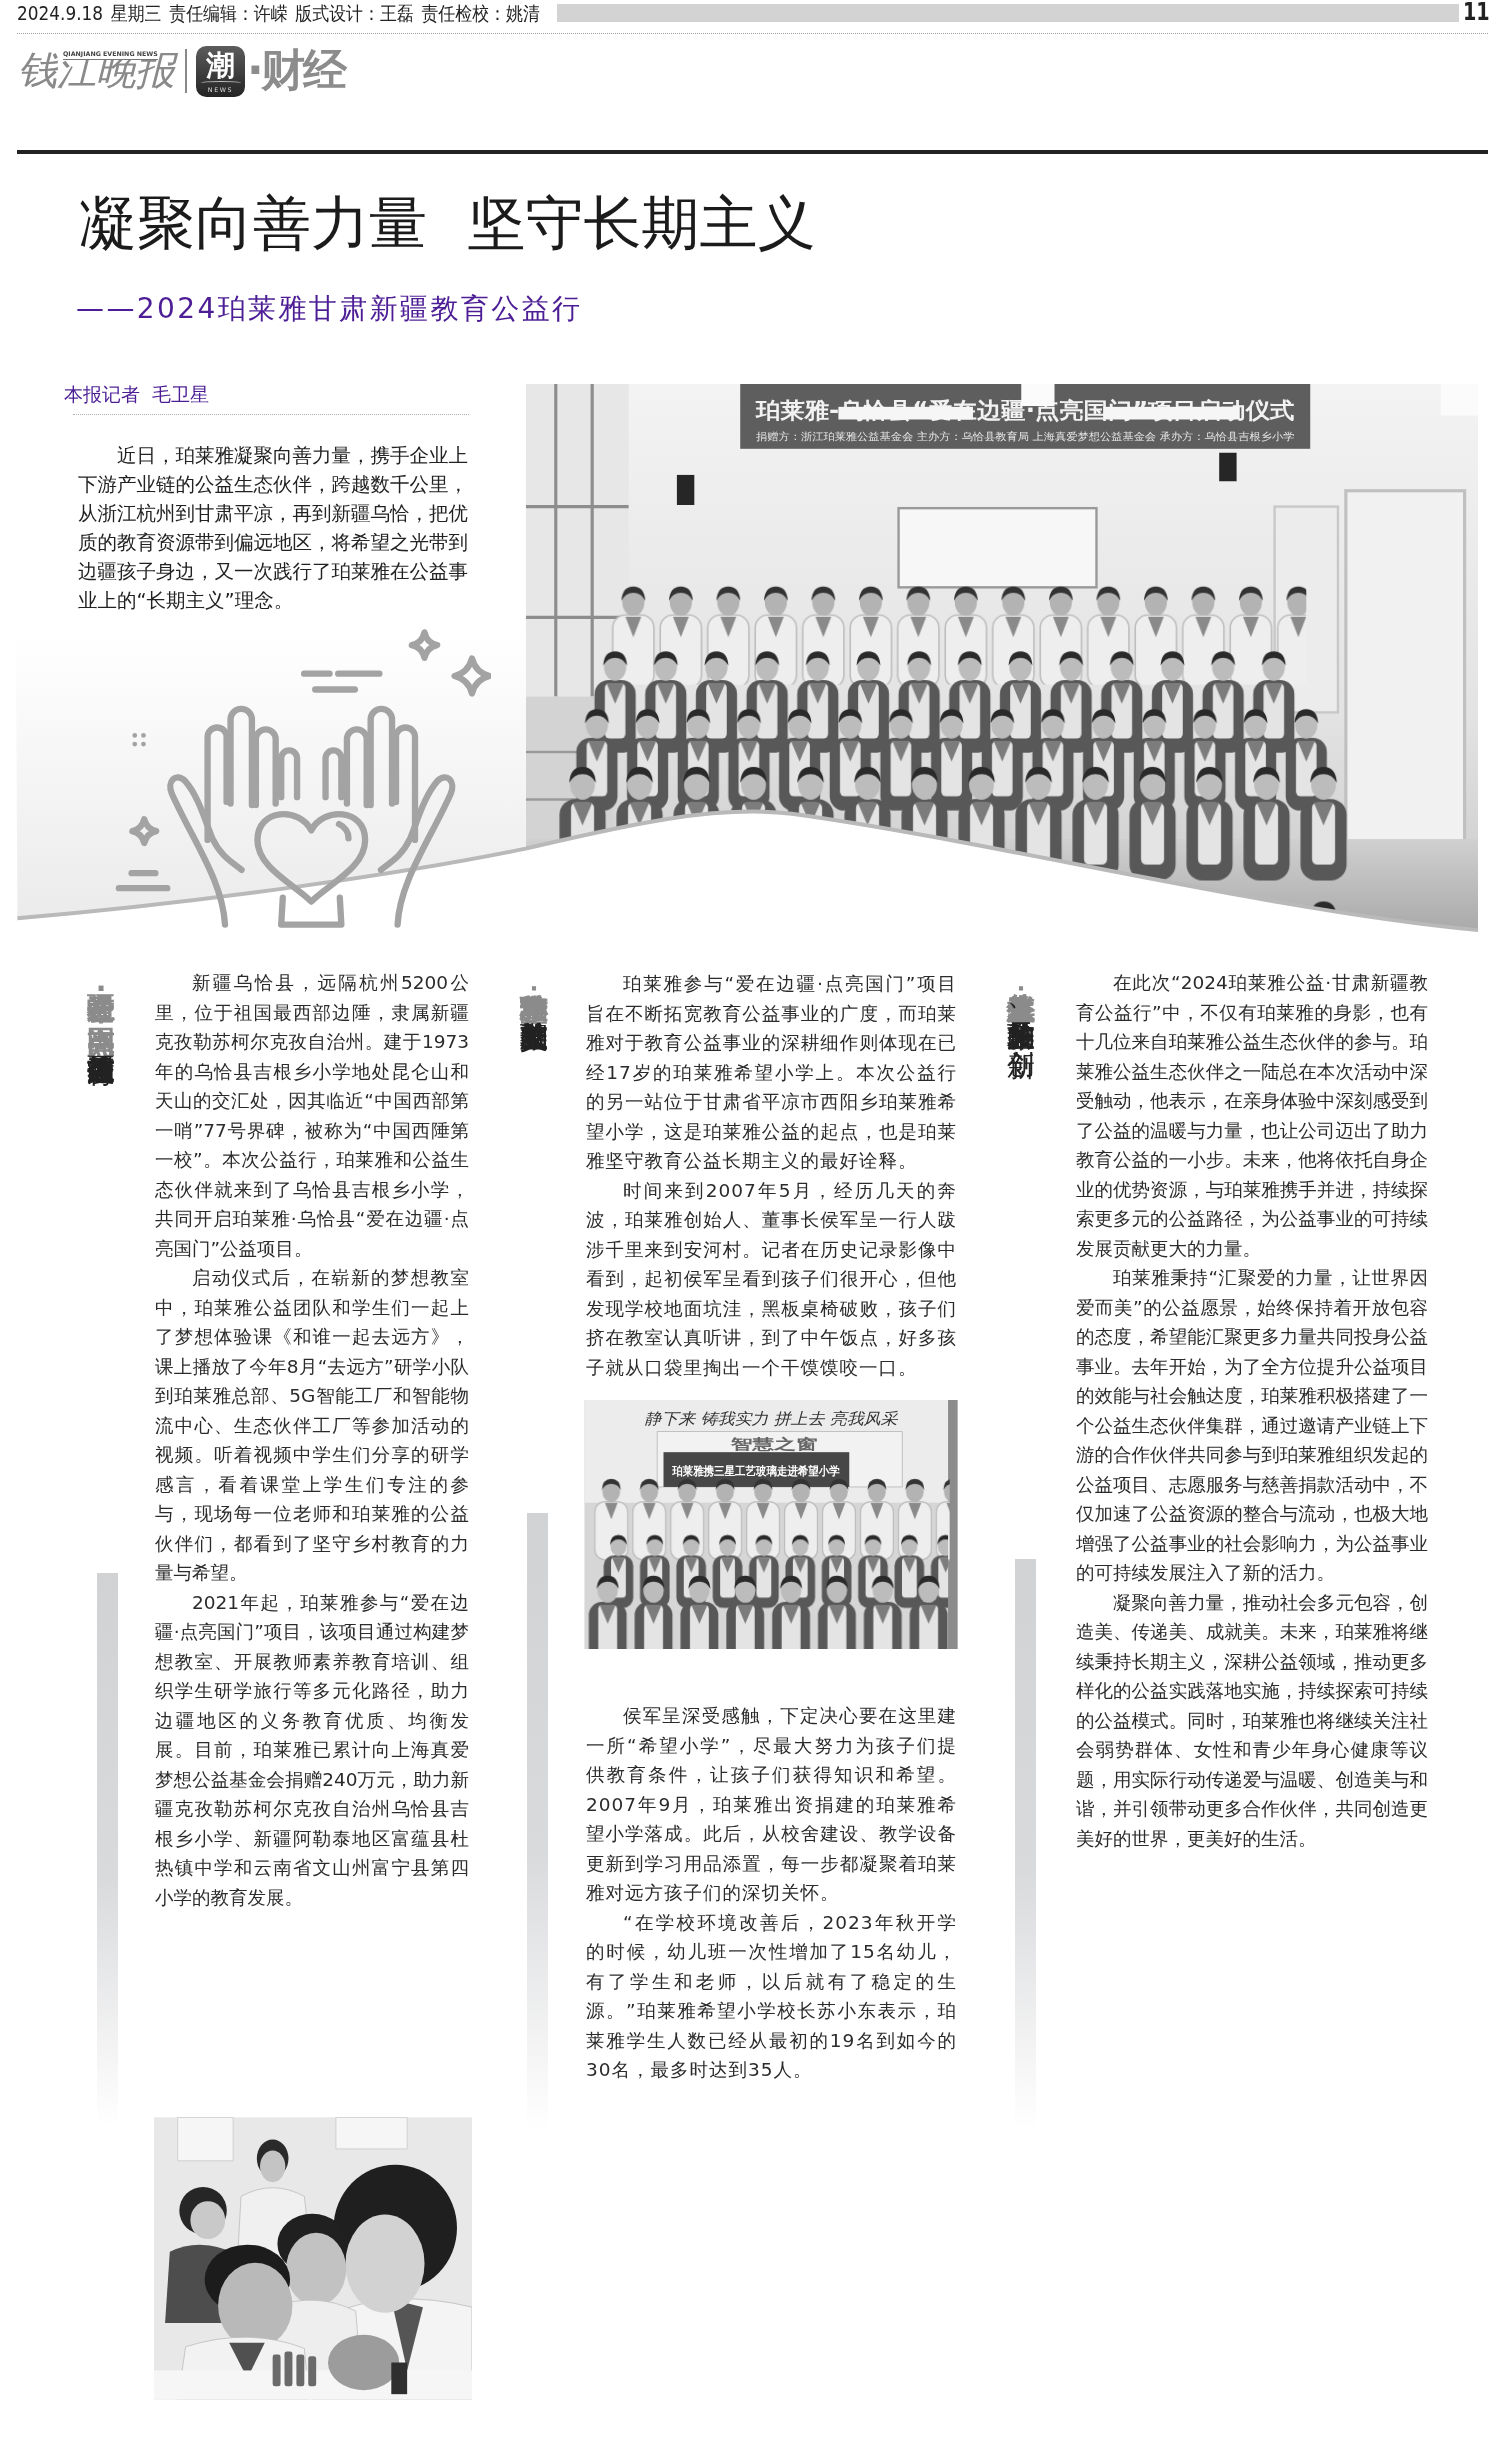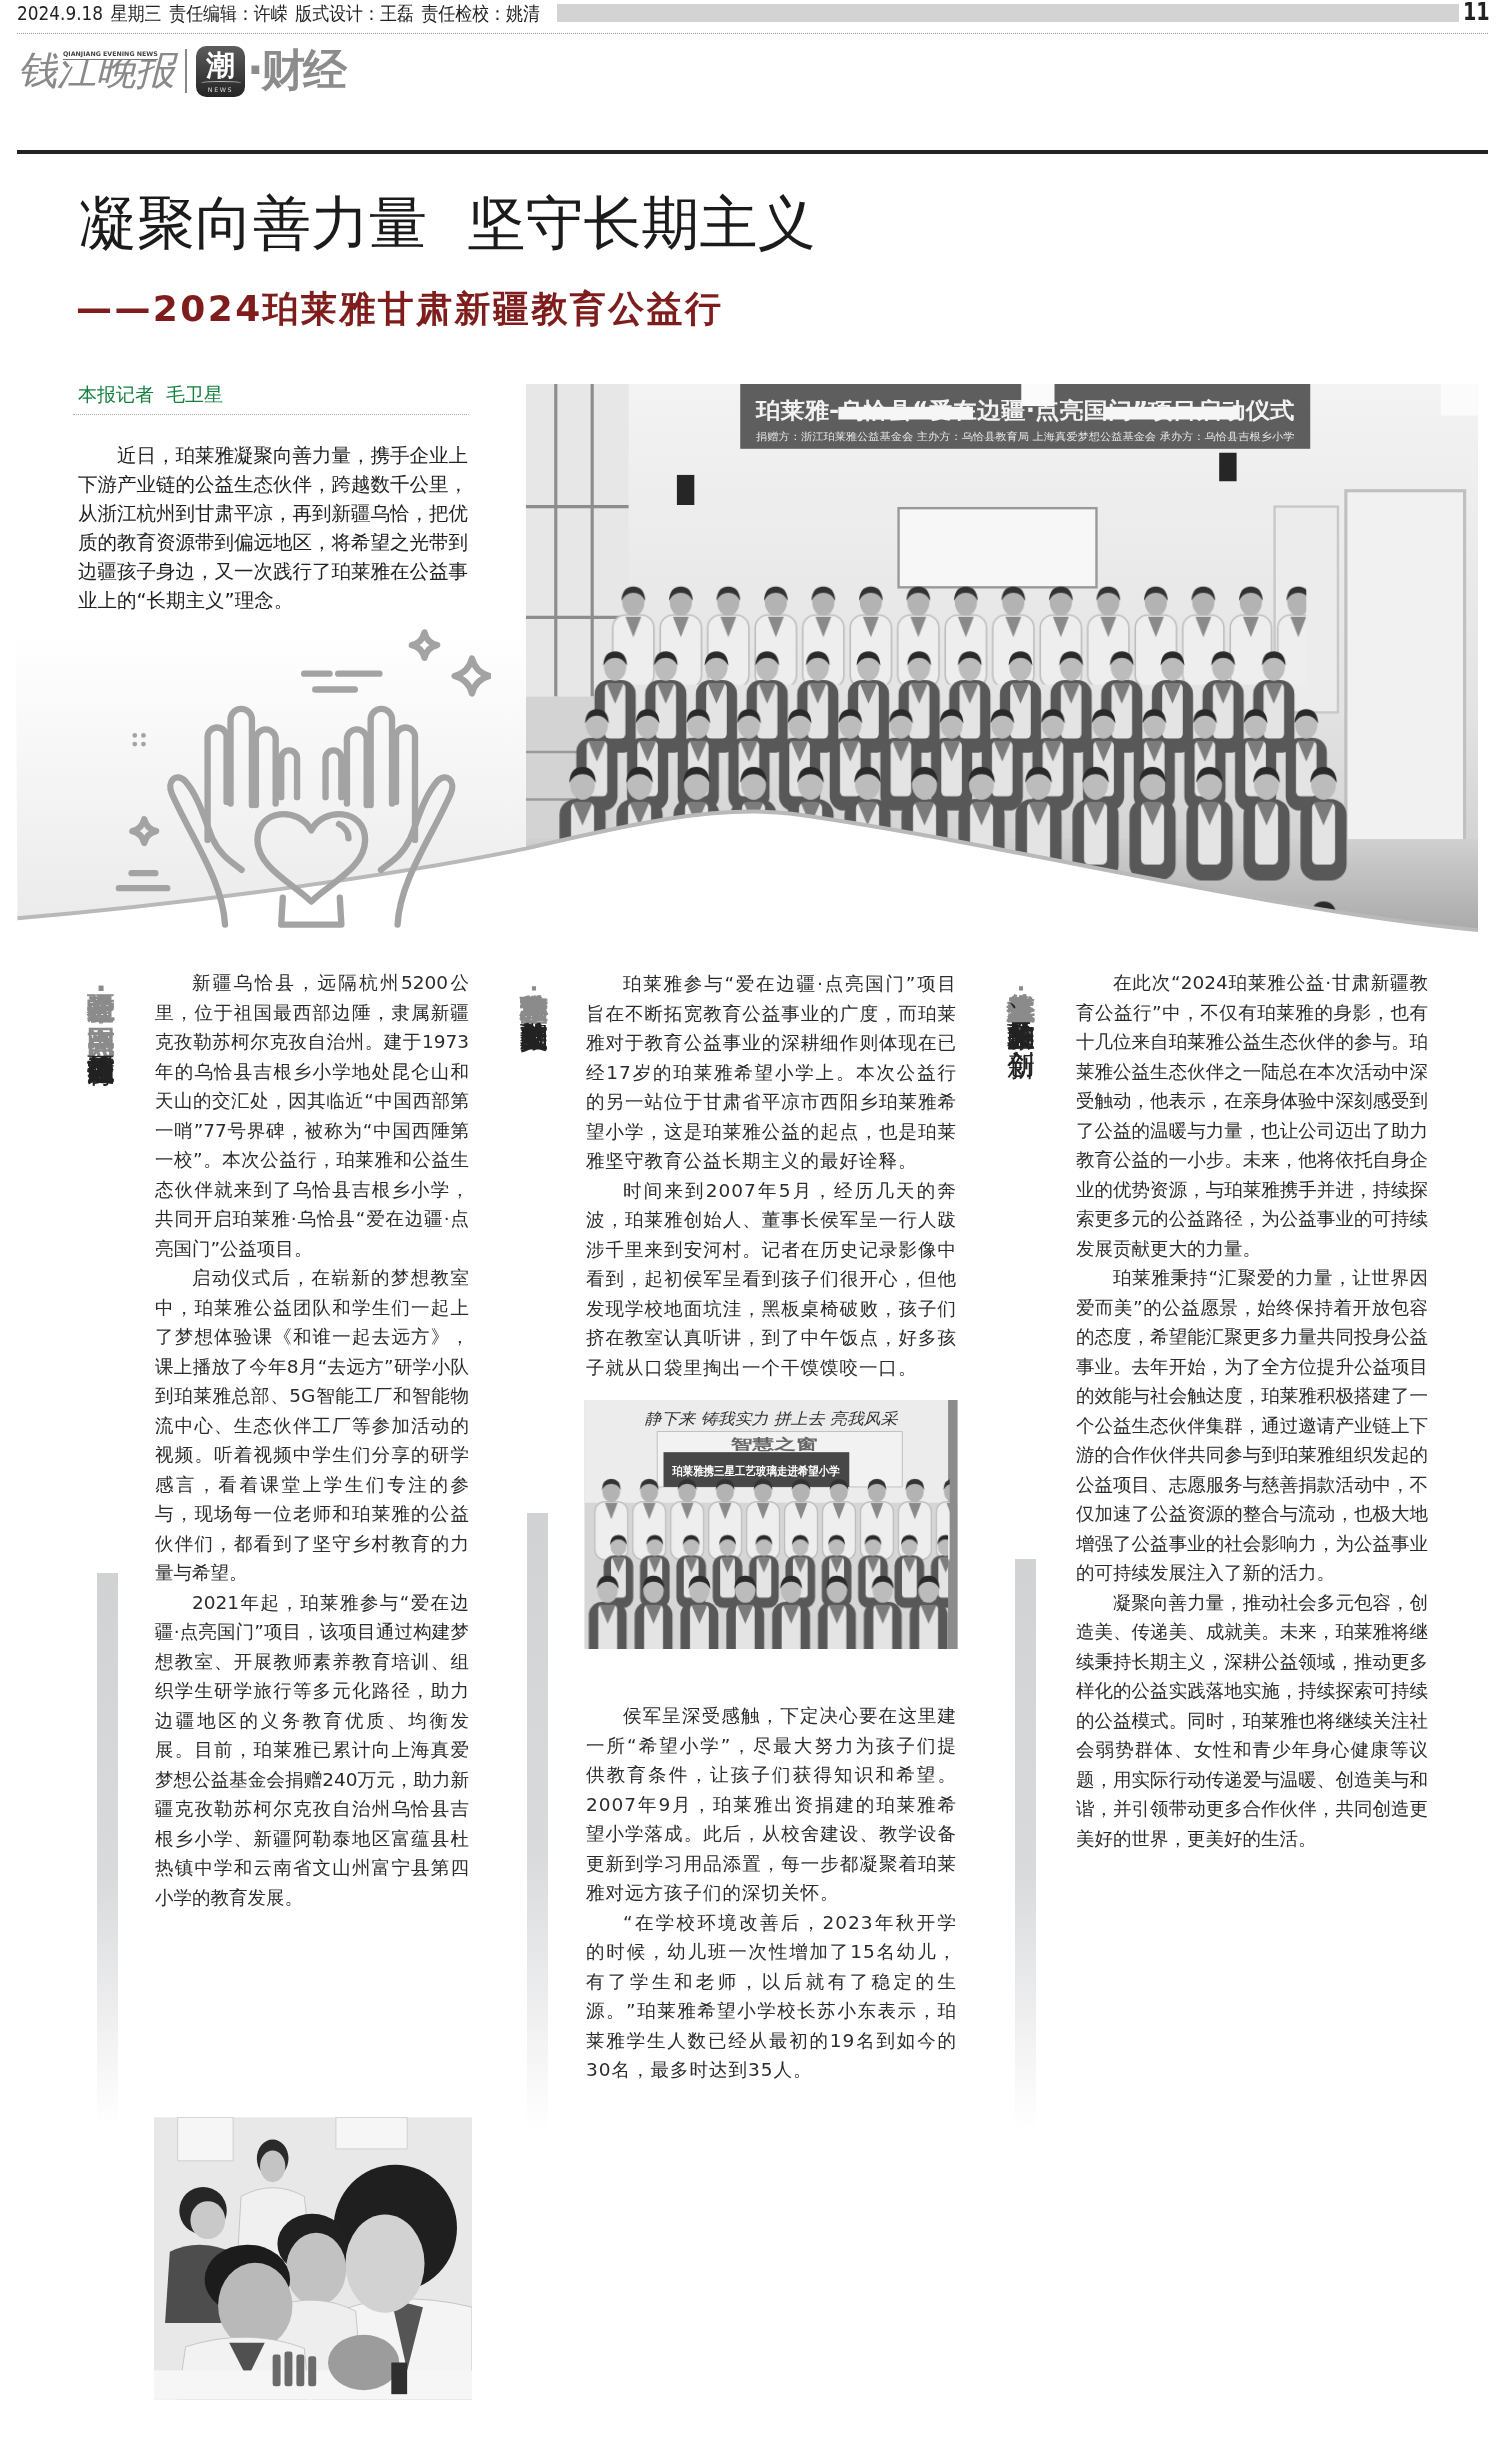--- a/index.html
+++ b/index.html
@@ -19,22 +19,22 @@
   .mast-divider{left:185px;top:49px;width:1.6px;height:44px;background:#888;}
   .app-icon{left:196px;top:46px;width:49px;height:51px;border-radius:10.3px;background:linear-gradient(#5c5c5c,#242424);overflow:hidden;}
   .app-icon-char{position:absolute;left:0;top:4px;width:49px;text-align:center;font-size:28.5px;line-height:32px;font-weight:bold;color:#fff;}
   .app-icon-wave{position:absolute;left:4.8px;top:35px;width:40px;height:3.2px;border-top:1.2px solid #bbb;border-radius:50%;}
   .app-icon-label{position:absolute;left:0;bottom:3.2px;width:49px;text-align:center;font-size:6.3px;letter-spacing:1.6px;color:#ddd;line-height:8px;}
   .section-label{left:247px;top:44px;font-size:44px;line-height:52px;font-weight:bold;color:#8c8c8c;letter-spacing:-2.4px;white-space:nowrap;}
   .thick-rule{left:17.4px;top:150px;width:1471px;height:4px;background:#222;}
 
   
   .title{left:79px;top:176px;font-size:58px;line-height:95px;font-weight:400;color:#1b1b1b;white-space:pre;word-spacing:22px;}
-  .subtitle{left:76px;top:285px;font-size:36px;line-height:48px;color:#7f1d1d;white-space:nowrap;letter-spacing:2.4px;font-weight:bold;}
-  .byline{left:78px;top:383px;font-size:19px;line-height:22px;color:#15803d;white-space:pre;}
+  .subtitle{left:76px;top:285px;font-size:28px;line-height:48px;color:#4c1d95;white-space:nowrap;letter-spacing:2.4px;}
+  .byline{left:64px;top:383px;font-size:19px;line-height:22px;color:#4c1d95;white-space:pre;}
   .byline-rule{left:73px;top:414px;width:396px;height:0;border-top:1.6px dotted #b0b0b0;}
   .lead{left:78px;top:441px;width:390px;margin:0;font-size:19.5px;line-height:29px;text-indent:2em;text-align:justify;color:#222;}
 
   .top-photo{left:0;top:372px;width:1505px;height:570px;}
   .hands{left:111px;top:626px;width:380px;height:309px;}
 
   
   .vhead{writing-mode:vertical-rl;text-orientation:upright;font-size:28px;line-height:28.5px;white-space:nowrap;}
   .vhead .g{color:#8b8b8b;font-weight:bold;}
   .vhead .b{color:#222;}

